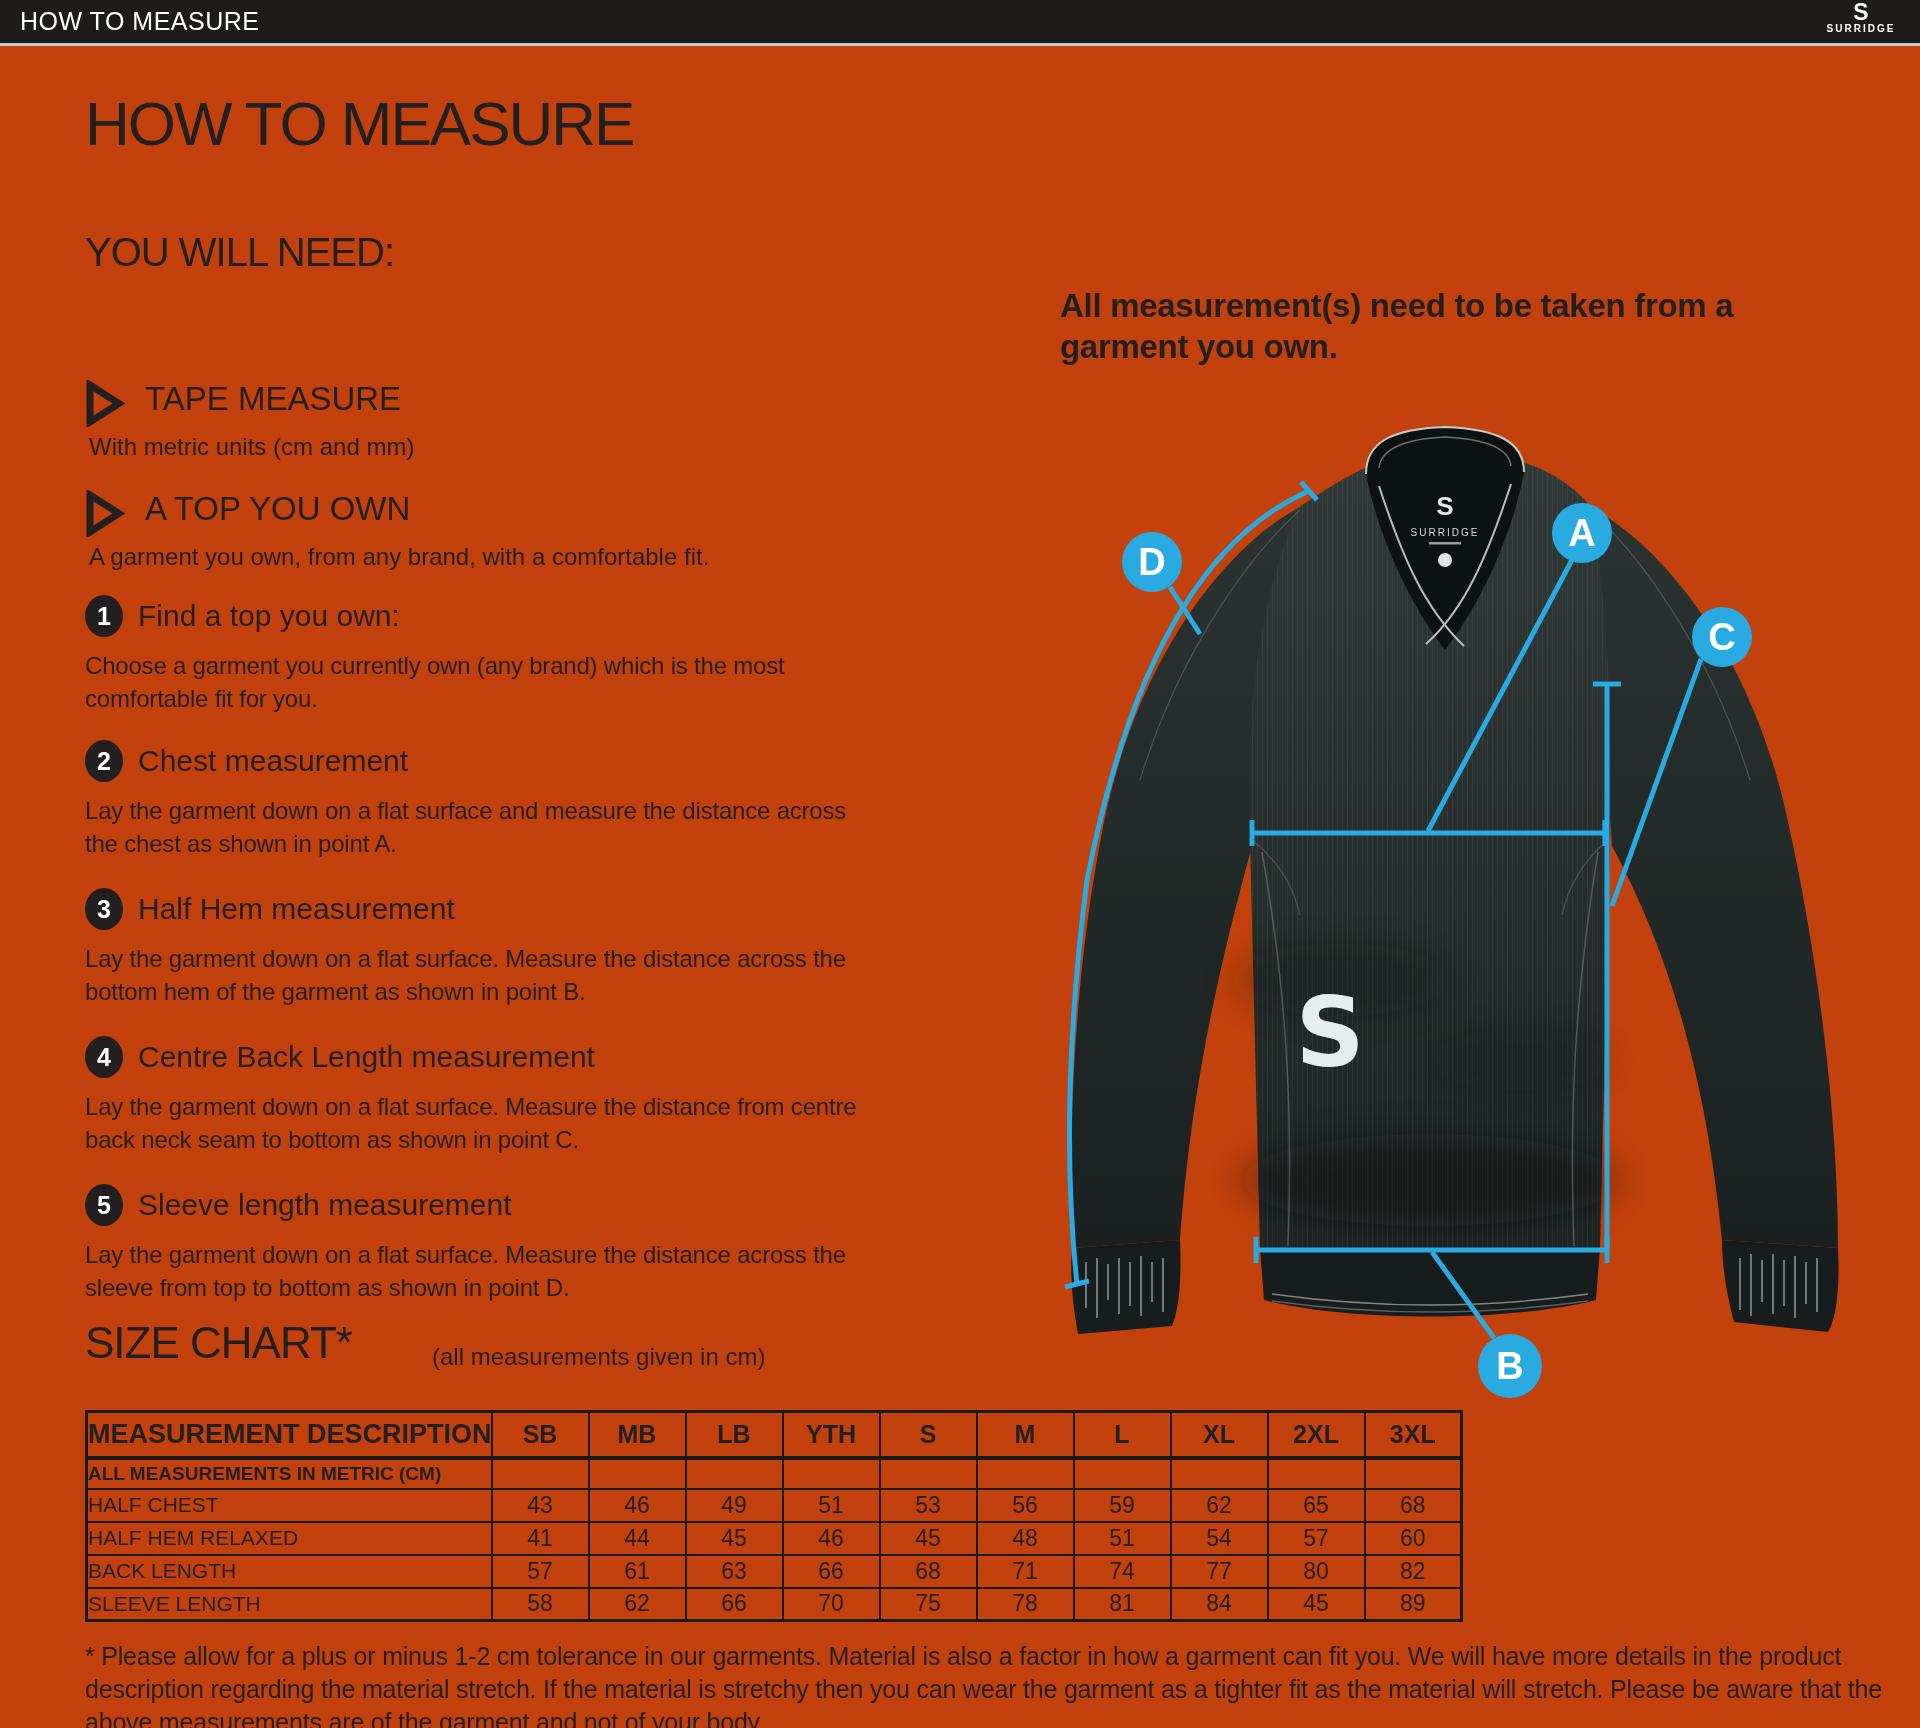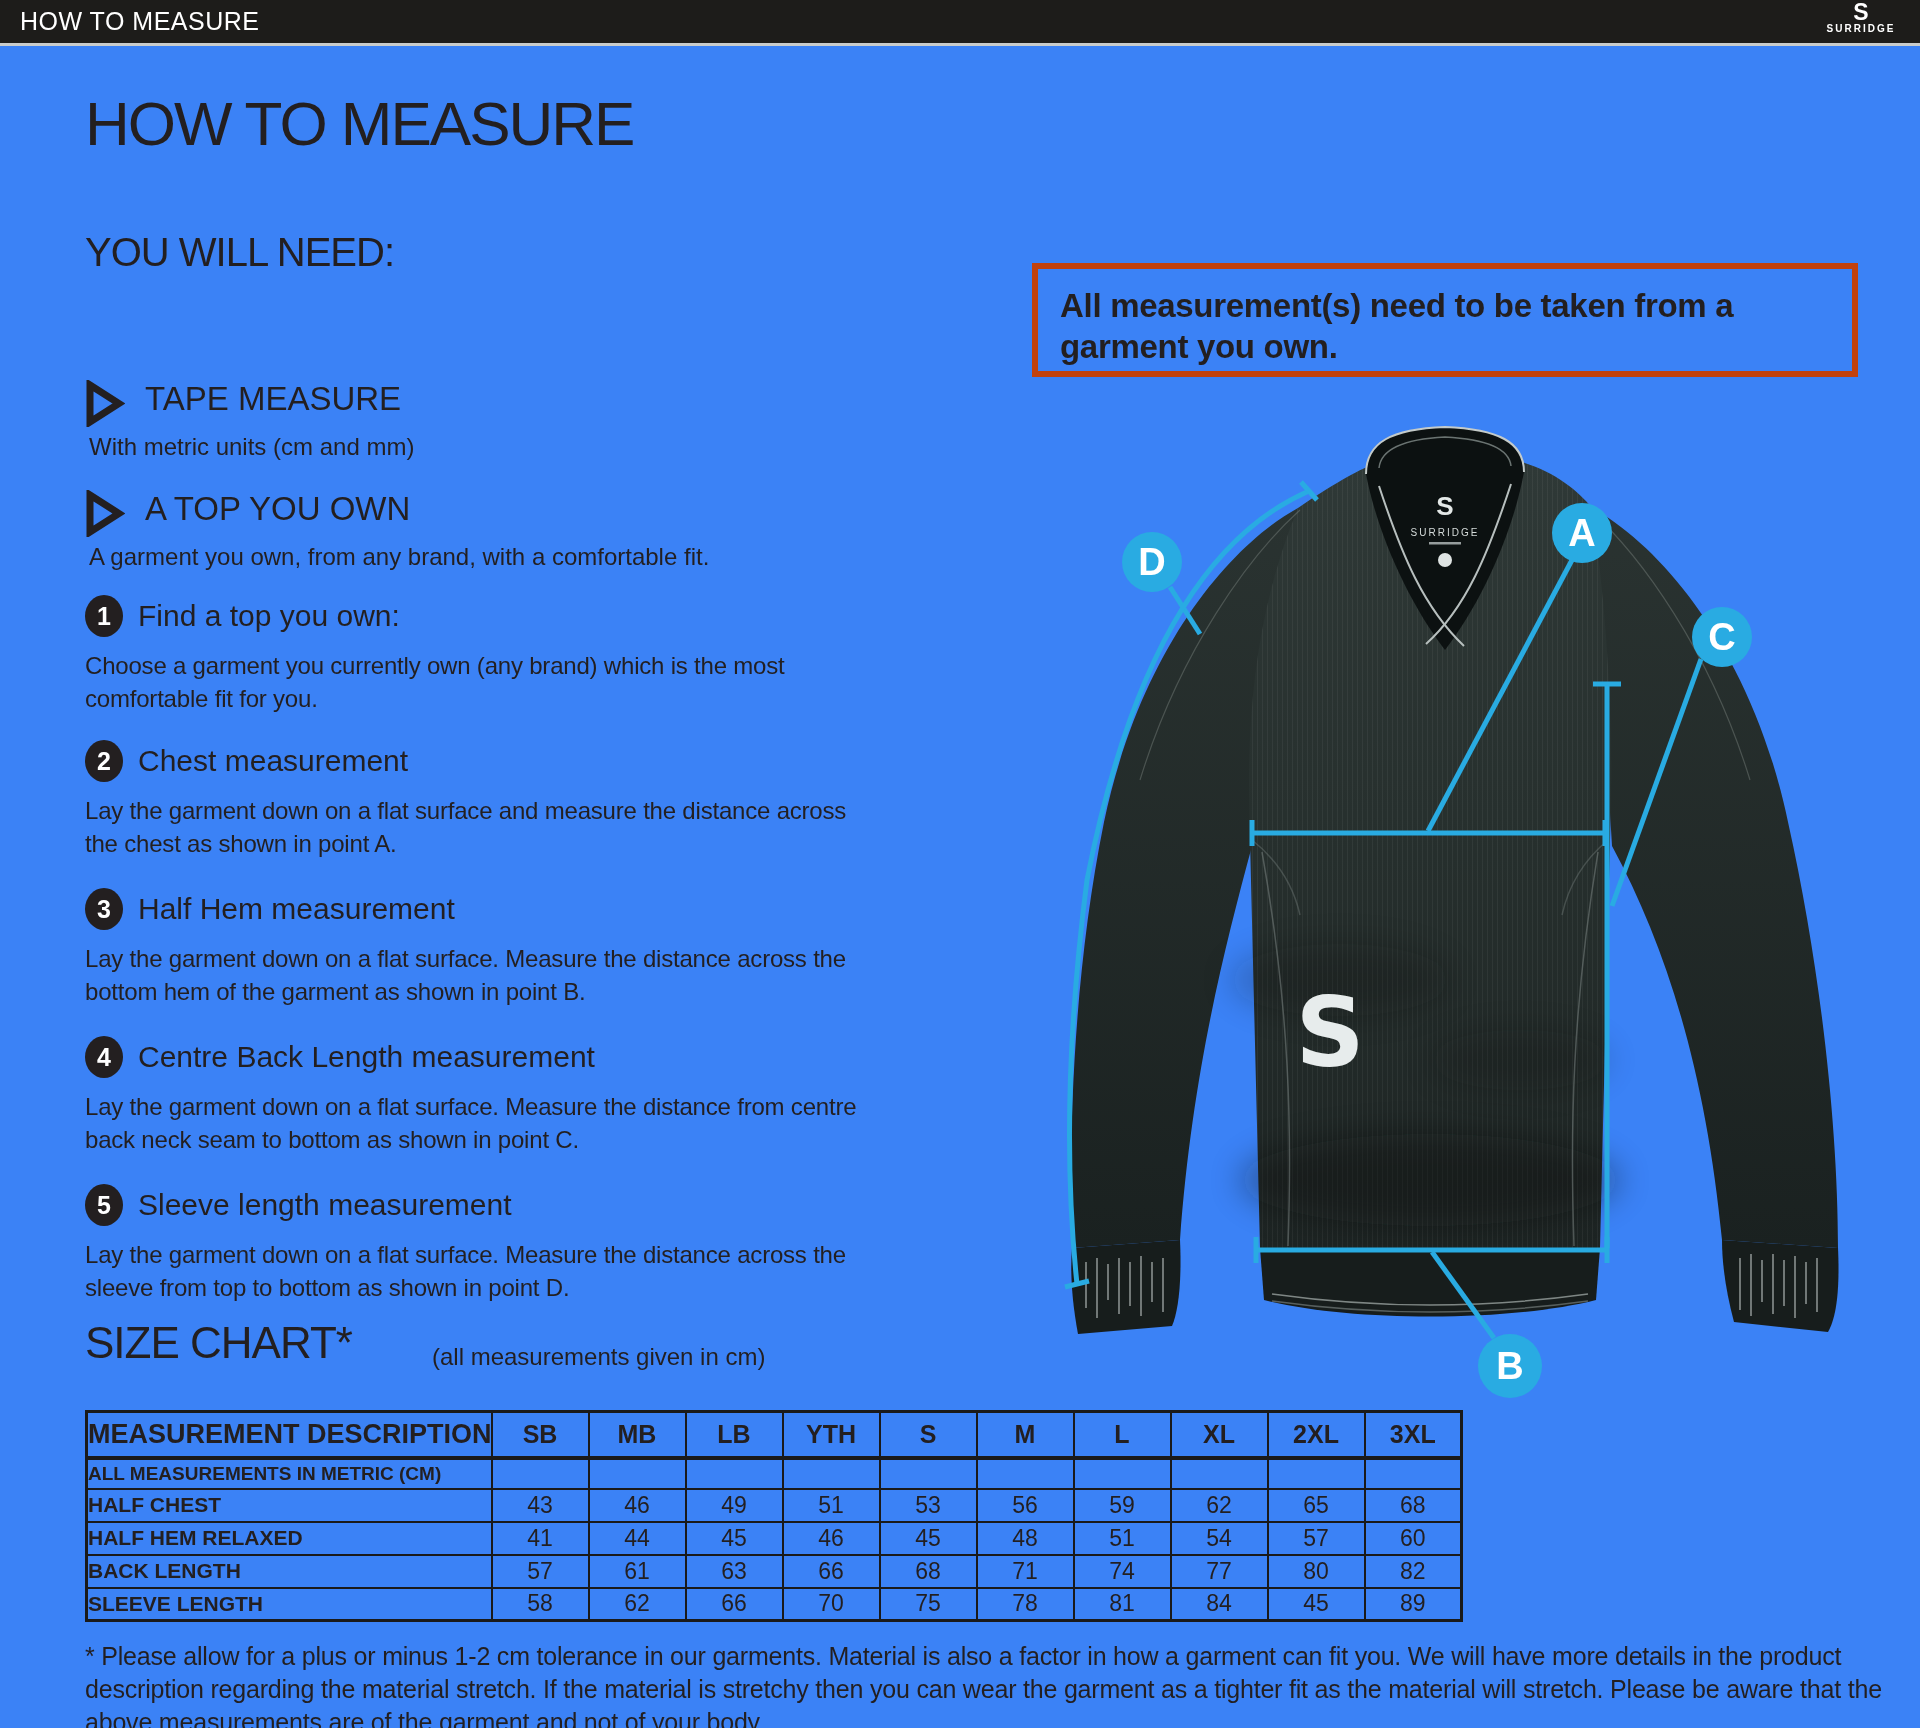--- a/index.html
+++ b/index.html
@@ -1,16 +1,16 @@
 <!DOCTYPE html>
 <html><head>
 <meta charset="utf-8">
 <style>
   html,body{margin:0;padding:0;background:#ffffff;}
-  .page{position:relative;width:1920px;height:1728px;background:#3b82f6;overflow:hidden;
+  .page{position:relative;width:1920px;height:1728px;background:#c2410c;overflow:hidden;
         font-family:"Liberation Sans", sans-serif;color:#231f20;}
   .abs{position:absolute;}
 
   
   .topbar{position:absolute;top:0;left:0;width:1920px;height:43px;background:#1d1c1a;}
   .topbar-title{position:absolute;left:20px;top:0;line-height:43px;font-size:25px;color:#ffffff;letter-spacing:.5px;}
   .topbar-divider{position:absolute;top:43px;left:0;width:1920px;height:3px;background:#c9cccb;}
   .brand{position:absolute;right:14px;top:1px;width:90px;text-align:center;color:#ffffff;}
   .brand-s{display:block;font-size:23px;font-weight:bold;line-height:22px;transform:scaleY(1.05);}
   .brand-name{display:block;font-size:10px;font-weight:bold;letter-spacing:2px;line-height:12px;}
@@ -39,21 +39,21 @@
 
   
   table.size{border-collapse:collapse;table-layout:fixed;width:1375px;border:3px solid #1a1a1a;}
   table.size td,table.size th{border:2px solid #1a1a1a;box-sizing:border-box;padding:0;overflow:hidden;white-space:nowrap;}
   th.desc-h{width:405px;font-size:27px;font-weight:bold;text-align:left;padding-left:8px;height:46px;}
   th.size-h{width:97px;font-size:25px;font-weight:bold;text-align:center;height:46px;}
   tr.hdr th{border-bottom:4px solid #1a1a1a;}
   tr.metric td{height:31px;}
   td.metric-label{font-size:19px;font-weight:bold;padding-left:8px;}
   tr.data td{height:33px;}
-  td.row-label{font-size:21px;text-align:left;padding-left:8px;font-weight:bold;}
+  td.row-label{font-size:21px;text-align:left;padding-left:8px;}
   td.val{font-size:23px;text-align:center;}
 
   .footnote{font-size:25px;line-height:33px;letter-spacing:-0.2px;width:1825px;}
 </style>
 </head>
 <body>
 
 <div class="page">
 
   <header class="topbar">

